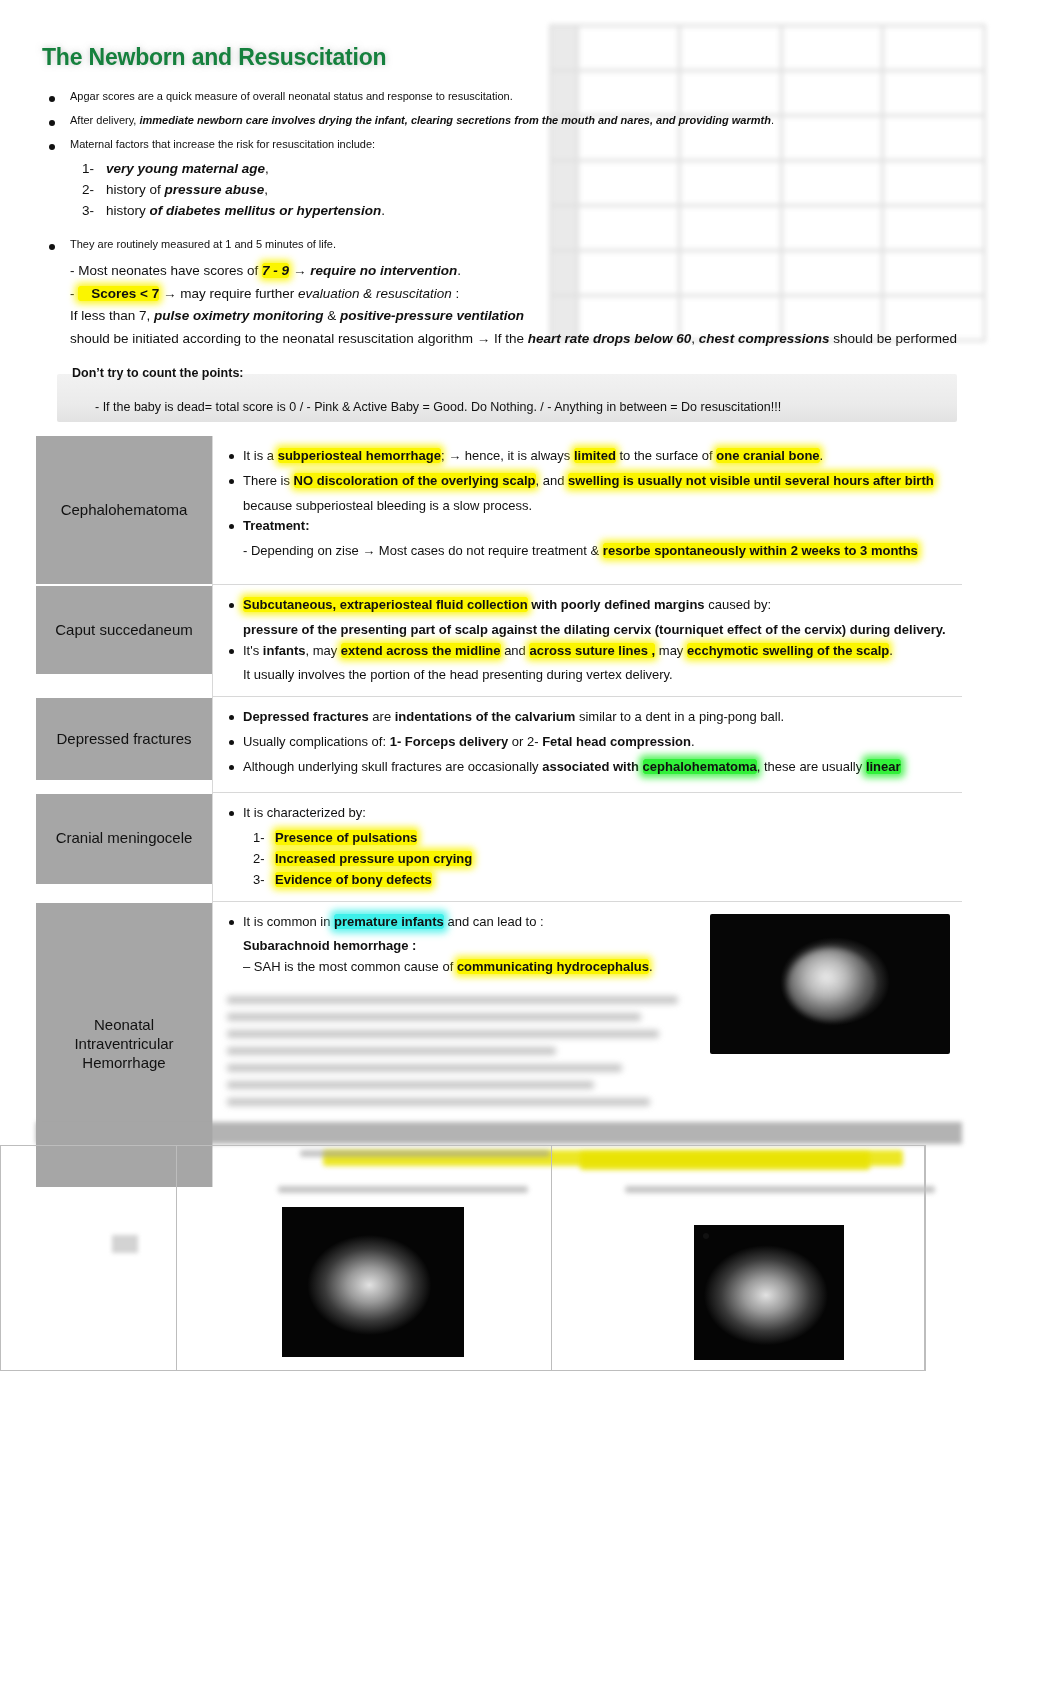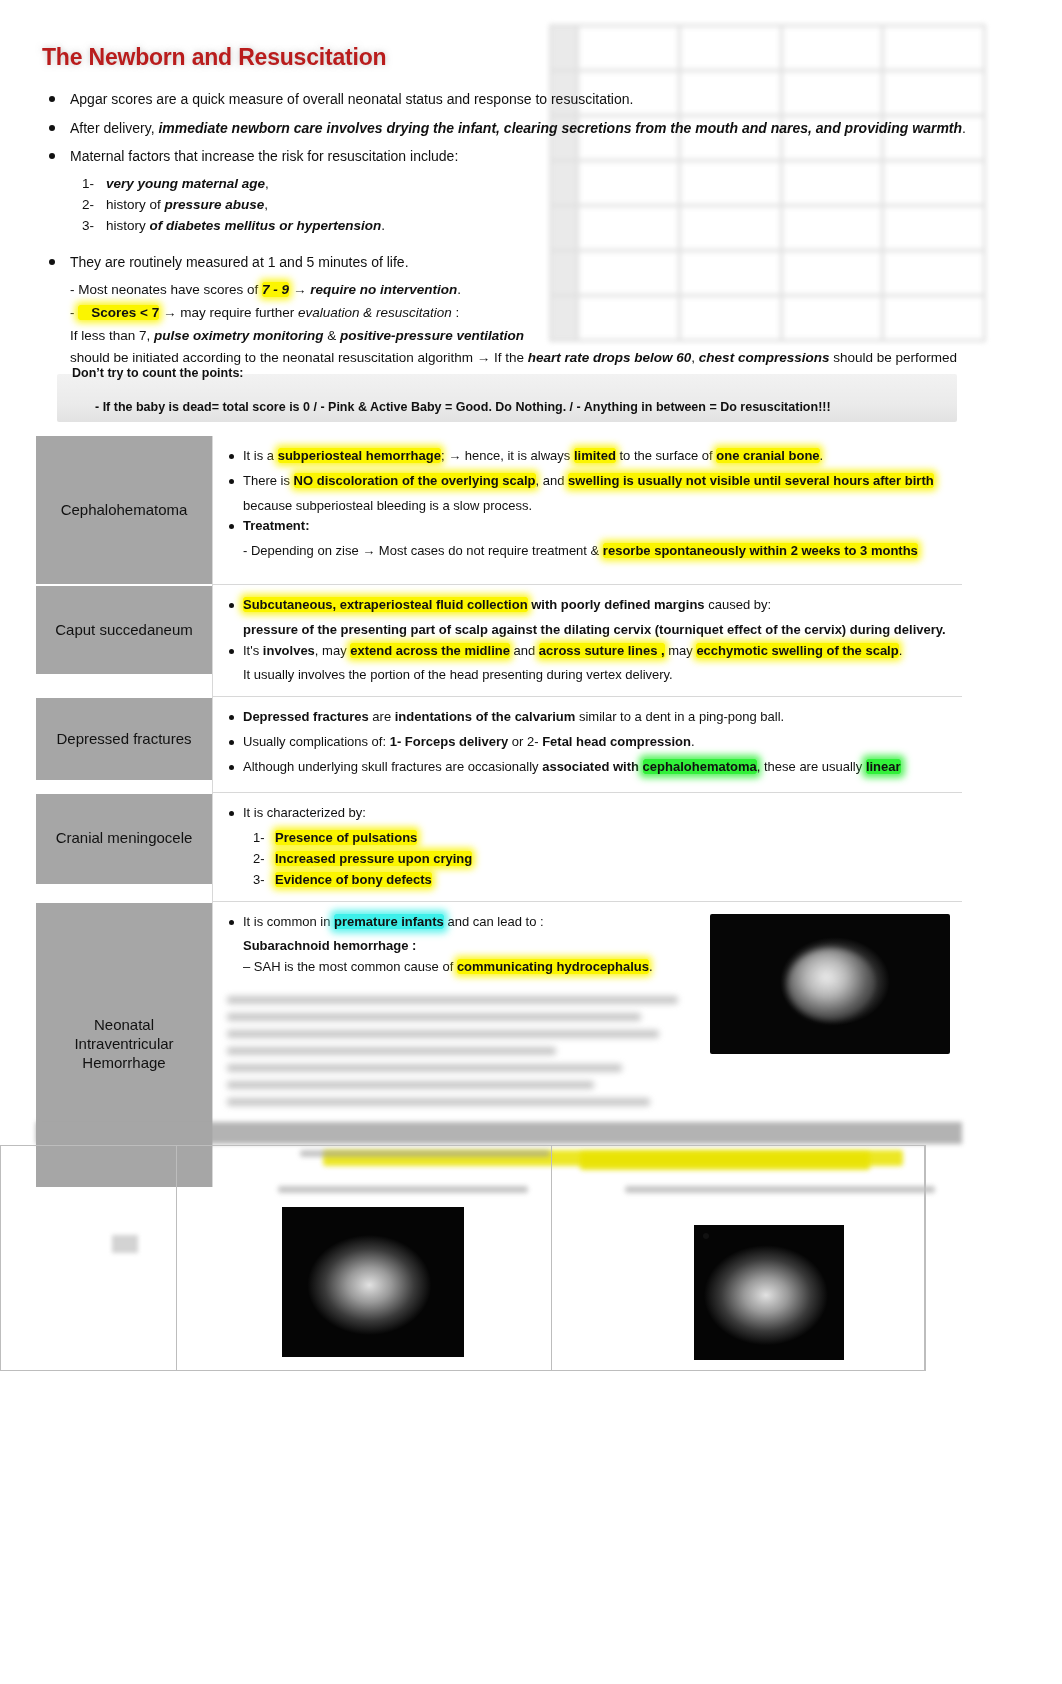--- a/index.html
+++ b/index.html
@@ -12,27 +12,27 @@
     position:relative;
     overflow:hidden;
   }
 
   
   .page { position:relative; width:1062px; height:1684px; }
 
   .title {
     position:absolute; left:42px; top:44px;
     font-size:23px; font-weight:bold; letter-spacing:-0.2px;
-    color:#b91c1c;
+    color:#15803d;
     text-shadow:0 0 6px rgba(150,150,150,0.55);
   }
 
   .notes { position:absolute; left:40px; top:88px; width:940px; }
 
-  .b { position:relative; padding-left:30px; margin-bottom:6px; font-size:14px; line-height:1.62; }
+  .b { position:relative; padding-left:30px; margin-bottom:6px; font-size:11px; line-height:1.62; }
   .b::before {
     content:""; position:absolute; left:9px; top:8px;
     width:6px; height:6px; border-radius:50%; background:#111;
   }
   .num { padding-left:42px; font-size:13.5px; line-height:1.55; }
   .num span.n { display:inline-block; width:24px; }
   .sub { padding-left:30px; font-size:13.5px; line-height:1.68; }
   .hl { background:#fbf500; box-shadow:0 0 7px 3px rgba(251,245,0,0.85); border-radius:2px; }
   .hlg { background:#31f03a; box-shadow:0 0 7px 4px rgba(49,240,58,0.8); border-radius:2px; }
   .hlc { background:#3ef0ea; box-shadow:0 0 7px 4px rgba(62,240,234,0.8); border-radius:2px; }
@@ -51,21 +51,21 @@
   .apgar div { background:#ffffff; border-radius:1px; }
   .apgar div.lbl { background:#dedede; }
 
   
   .countbox {
     position:absolute; left:57px; top:374px; width:900px; height:48px;
     background:linear-gradient(180deg,#f2f2f2 0%, #ebebeb 60%, #e2e2e2 100%);
     border-radius:2px;
   }
   .countline1 { position:absolute; left:72px; top:366px; font-size:12.5px;font-weight:bold; }
-  .countline2 { position:absolute; left:95px; top:400px; font-size:12.5px; font-weight:bold; }
+  .countline2 { position:absolute; left:95px; top:400px; font-size:12.5px; font-weight:normal; }
 
   
   .table { position:absolute; left:36px; top:436px; width:926px; }
   .row { display:flex; align-items:stretch; }
   .cat {
     width:176px; flex:0 0 176px;
     background:#a6a6a6;
     display:flex; align-items:center; justify-content:center;
     text-align:center; font-size:15px; line-height:1.25; color:#111;
     padding:6px 8px;
@@ -219,21 +219,21 @@
           <div class="tb"><span style="font-weight: bold;">Treatment:</span></div>
           <div class="tl"><span>- Depending on zise → Most cases do not require treatment &amp; </span><span class="hl" style="font-weight: bold;">resorbe spontaneously within 2 weeks to 3 months</span></div>
         </div>
     </div>
 
     <div class="row">
       <div class="cat" style="height:90px">Caput succedaneum</div>
       <div class="body" id="tbody1">
           <div class="tb"><span class="hl" style="font-weight: bold;">Subcutaneous, extraperiosteal fluid collection</span><span> </span><span style="font-weight: bold;">with poorly defined margins</span><span> caused by:</span></div>
           <div class="tl"><span style="font-weight: bold;"> pressure of the presenting part of scalp against the dilating cervix (</span><span style="font-weight: bold;">tourniquet</span><span style="font-weight: bold;"> effect of the cervix) during delivery.</span></div>
-          <div class="tb"><span>It's </span><span style="font-weight: bold;">involves</span><span>, may </span><span class="hl" style="font-weight: bold;">extend across the midline</span><span> and </span><span class="hl" style="font-weight: bold;">across suture lines ,</span><span> may </span><span class="hl" style="font-weight: bold;">ecchymotic swelling of the scalp</span><span>.</span></div>
+          <div class="tb"><span>It's </span><span style="font-weight: bold;">infants</span><span>, may </span><span class="hl" style="font-weight: bold;">extend across the midline</span><span> and </span><span class="hl" style="font-weight: bold;">across suture lines ,</span><span> may </span><span class="hl" style="font-weight: bold;">ecchymotic swelling of the scalp</span><span>.</span></div>
           <div class="tl"><span>It usually involves the portion of the head presenting during vertex delivery.</span></div>
         </div>
     </div>
 
     <div class="row">
       <div class="cat" style="height:84px">Depressed fractures</div>
       <div class="body" id="tbody2">
           <div class="tb"><span style="font-weight: bold;">Depressed fractures</span><span> are </span><span style="font-weight: bold;">indentations of the calvarium</span><span> similar to a dent in a ping-pong ball.</span></div>
           <div class="tb"><span>Usually complications of: </span><span style="font-weight: bold;">1- Forceps delivery</span><span>   or 2-  </span><span style="font-weight: bold;">Fetal head compression</span><span>.</span></div>
           <div class="tb"><span>Although underlying skull fractures are occasionally </span><span style="font-weight: bold;">associated with </span><span class="hlg" style="font-weight: bold;">cephalohematoma</span><span>, these are usually </span><span class="hlg" style="font-weight: bold;">linear</span></div>

